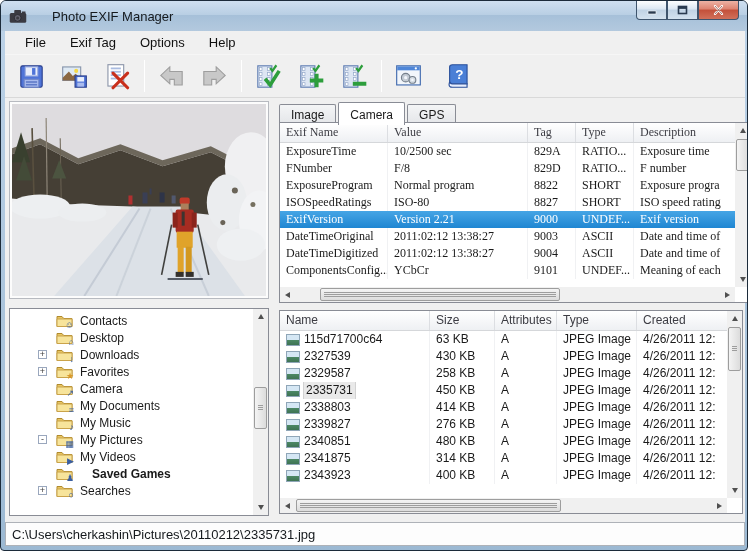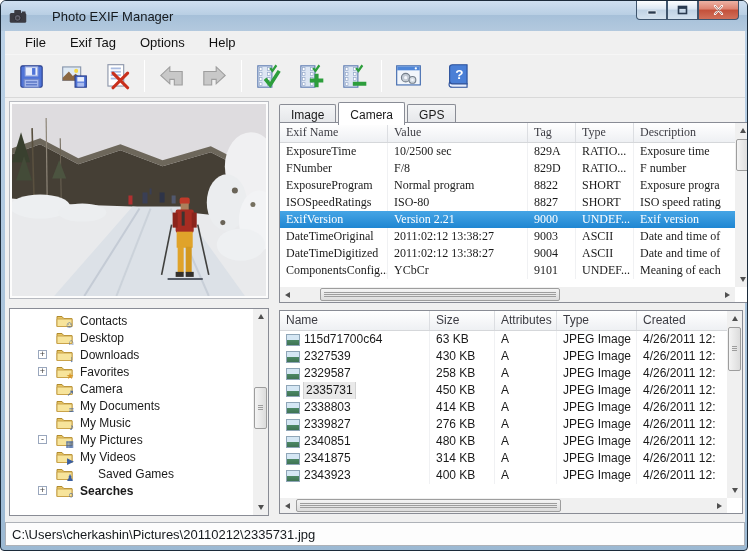--- a/index.html
+++ b/index.html
@@ -453,29 +453,29 @@
                   <path d="M1 3.5 L6 3.5 L7.8 5.5 L16 5.5 L16 13.5 L1 13.5 Z" fill="#e8c663" stroke="#b08a2e"></path>
                   <path d="M1 6 L16 6 L16 13.5 L1 13.5 Z" fill="#f7e49b" stroke="#caa34a"></path>
                 </svg><span class="ovl" style="color: rgb(59, 95, 160);">▶</span></span>
               <span class="tlabel" style="left: 67px;">My Videos</span>
             </div>
             <div class="tree-row">
               <span class="tico" style="left: 46px;"><svg viewBox="0 0 17 15" width="17" height="15">
                   <path d="M1 3.5 L6 3.5 L7.8 5.5 L16 5.5 L16 13.5 L1 13.5 Z" fill="#e8c663" stroke="#b08a2e"></path>
                   <path d="M1 6 L16 6 L16 13.5 L1 13.5 Z" fill="#f7e49b" stroke="#caa34a"></path>
                 </svg><span class="ovl" style="color: rgb(59, 95, 160);">♟</span></span>
-              <span class="tlabel" style="left: 85px;">Saved Games</span>
+              <span class="tlabel" style="left: 79px; font-weight: bold;">Saved Games</span>
             </div>
             <div class="tree-row">
               <div class="expander" style="left: 28px;">+</div>
               <span class="tico" style="left: 46px;"><svg viewBox="0 0 17 15" width="17" height="15">
                   <path d="M1 3.5 L6 3.5 L7.8 5.5 L16 5.5 L16 13.5 L1 13.5 Z" fill="#e8c663" stroke="#b08a2e"></path>
                   <path d="M1 6 L16 6 L16 13.5 L1 13.5 Z" fill="#f7e49b" stroke="#caa34a"></path>
                 </svg><span class="ovl" style="color: rgb(59, 95, 160);">○</span></span>
-              <span class="tlabel" style="left: 67px; font-weight: bold;">Searches</span>
+              <span class="tlabel" style="left: 67px;">Searches</span>
             </div>
           </div>
         <div class="vscroll">
           <div class="sbtn" style="top:0">
               <div class="tri up"></div>
             </div>
           <div class="sthumb" style="left:1px; right:1px; top:78px; height:42px">
               <div class="grip">
                 <div></div>
                 <div></div>

